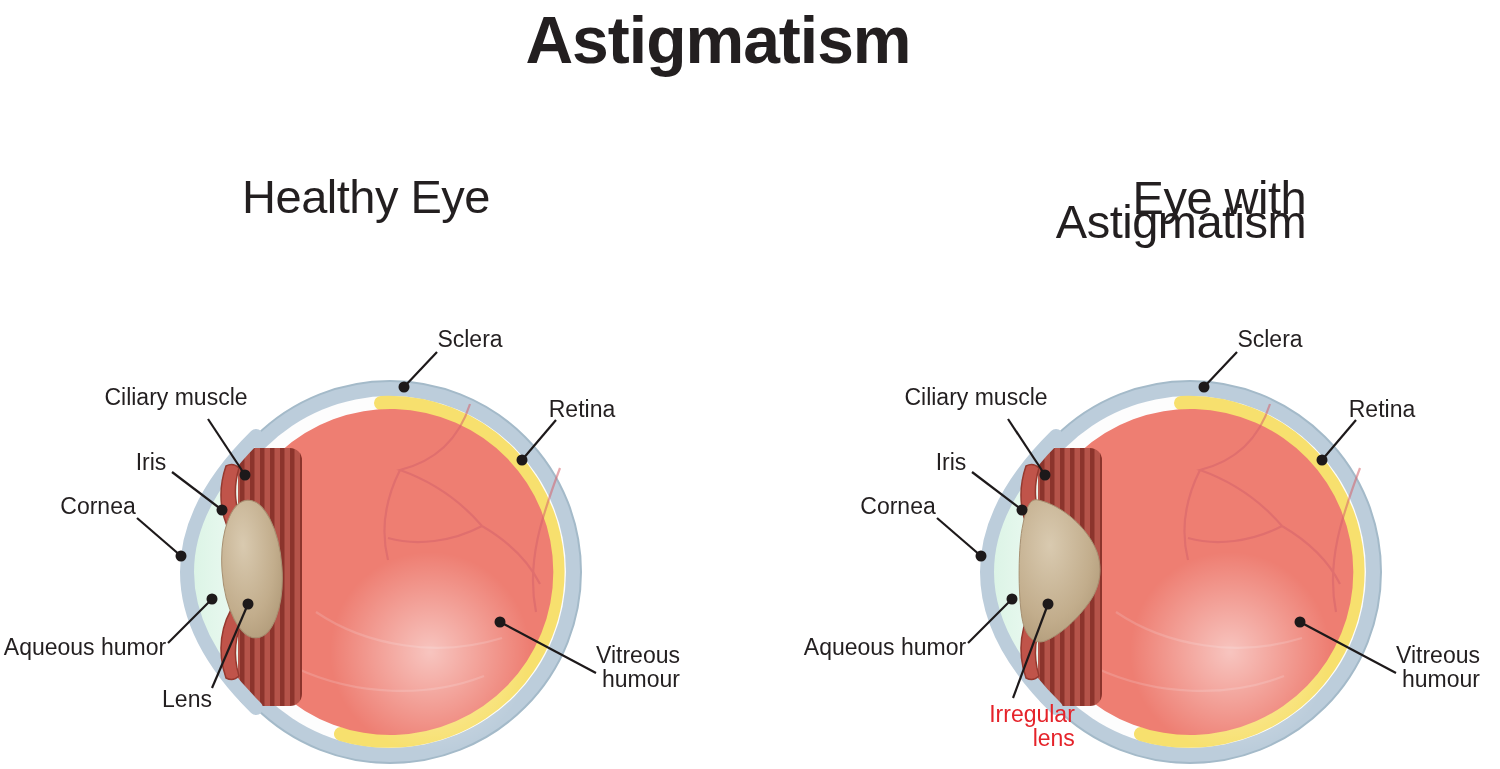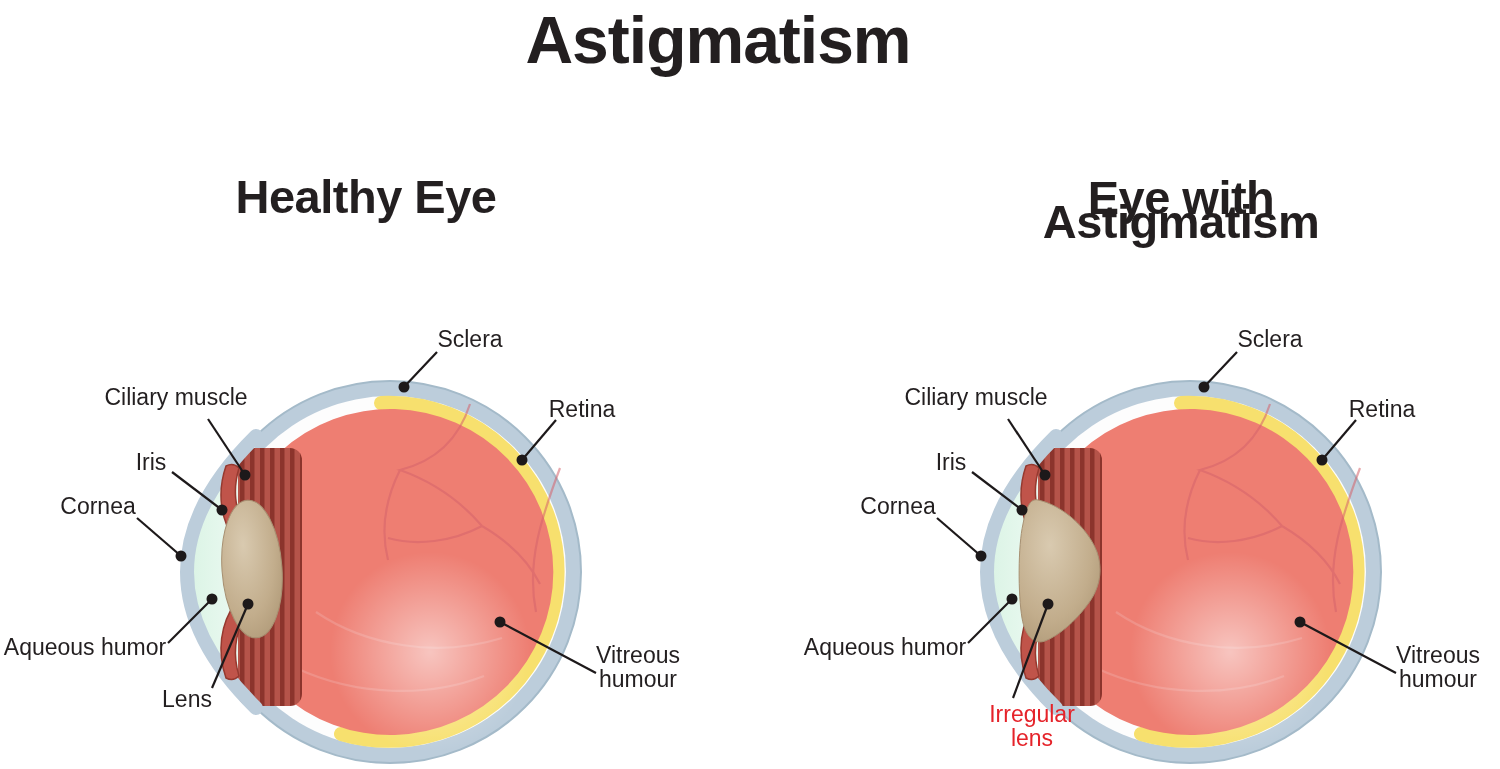--- a/index.html
+++ b/index.html
@@ -5,29 +5,29 @@
   html,body{margin:0;padding:0;}
   body{
     width:1500px;height:769px;position:relative;overflow:hidden;
     background:#ffffff;color:#231f20;
     font-family:"Liberation Sans", sans-serif;
   }
   #stage{position:absolute;left:0;top:0;width:1500px;height:769px;}
   svg.diagram{position:absolute;left:0;top:0;}
   .lbl{
     position:absolute;transform:translate(-50%,-50%);
-    font-size:23px;line-height:24px;white-space:nowrap;text-align:center;
+    font-size:23px;line-height:24px;white-space:nowrap;text-align:right;
     color:#231f20;
   }
   .lbl span{display:block;}
   .title{
     font-size:66px;font-weight:bold;letter-spacing:-1px;
   }
   .subtitle{
-    font-size:47px;font-weight:bold;letter-spacing:-0.5px;
+    font-size:47px;font-weight:normal;letter-spacing:-0.5px;
   }
   .red{color:#e5232a;margin-left:31px;}
 </style>
 </head>
 <body>
 
 <div id="stage">
 
   <svg class="diagram" width="1500" height="769" viewBox="0 0 1500 769">
     <defs>

